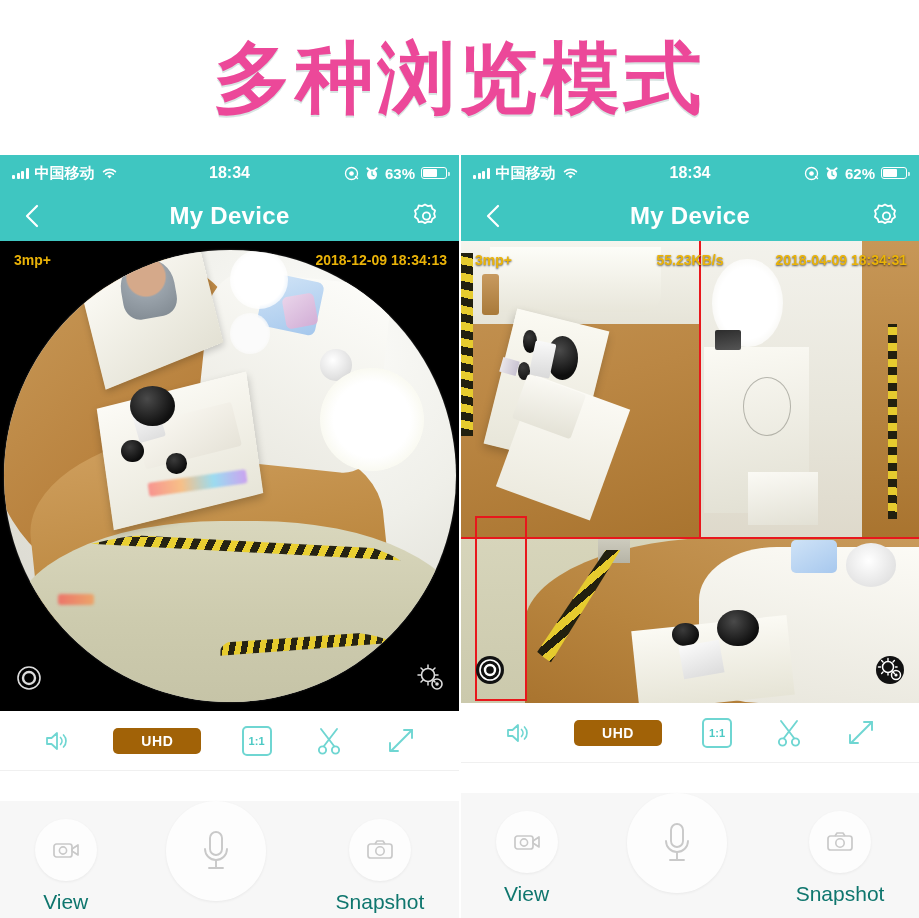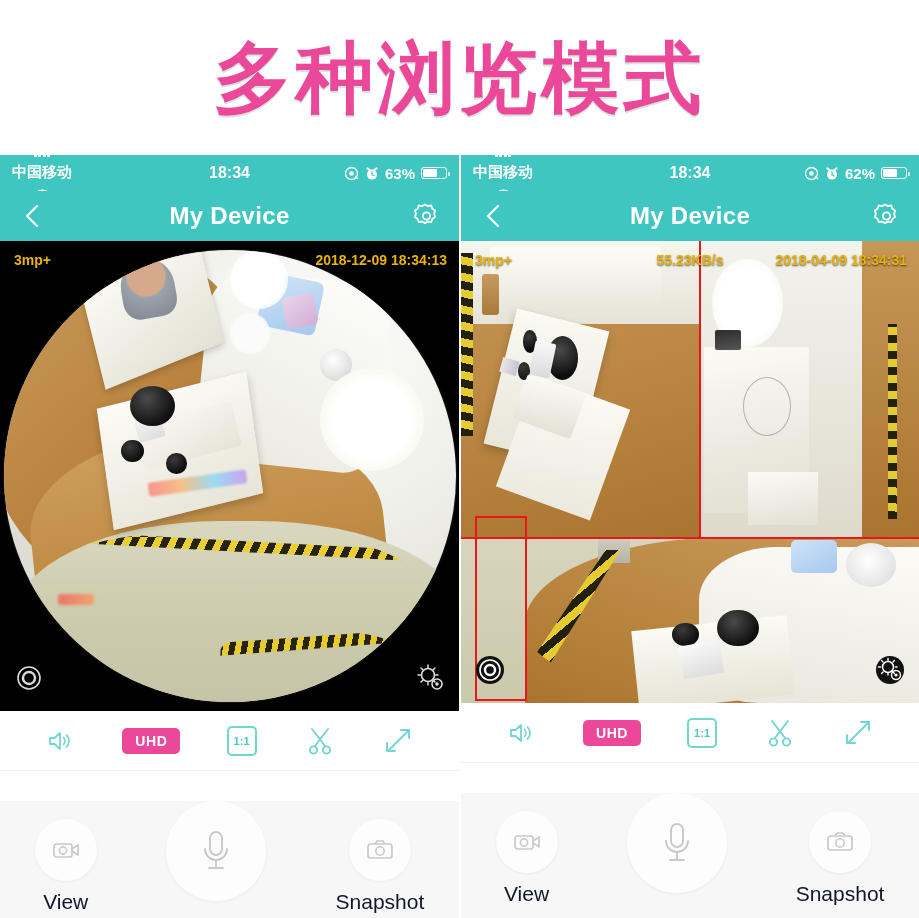--- a/index.html
+++ b/index.html
@@ -30,21 +30,21 @@
   .phone { position: absolute; top: 0; height: 763px; background: #ffffff; overflow: hidden; }
   .phone.left  { left: 0;   width: 459px; }
   .phone.right { left: 461px; width: 458px; }
 
   
   .statusbar {
     position: relative; height: 36px; background: #3fc6c1;
     display: flex; align-items: center; padding: 0 12px;
     color: #ffffff; font-size: 15px; font-weight: 700;
   }
-  .sb-left { display: flex; align-items: center; gap: 6px; flex-direction: column; }
+  .sb-left { display: flex; align-items: center; gap: 6px; }
   .sb-center { position: absolute; left: 0; right: 0; text-align: center;
                font-size: 16px; font-weight: 700; pointer-events: none; }
   .sb-right { margin-left: auto; display: flex; align-items: center; gap: 6px; position: relative; z-index: 2; }
   .carrier { font-family: "DejaVu Sans", sans-serif; font-size: 15px; font-weight: 700; }
   .bars { display: flex; align-items: flex-end; gap: 1.5px; height: 11px; }
   .bars i { display: block; width: 3px; background: #fff; border-radius: 1px; }
   .bars i:nth-child(1){ height: 4px; } .bars i:nth-child(2){ height: 6px; }
   .bars i:nth-child(3){ height: 8px; } .bars i:nth-child(4){ height: 11px; }
   .pct { font-size: 15px; font-weight: 700; }
   .battery { width: 26px; height: 12px; border: 1.6px solid #fff; border-radius: 3px; position: relative; padding: 1.4px; }
@@ -221,43 +221,43 @@
     background: linear-gradient(180deg,#cfcdc0,#b6b4a6); }
 
   
   .toolbar {
     height: 60px; background: #ffffff; display: flex; align-items: center;
     justify-content: space-around; padding: 0 22px; border-bottom: 1px solid #f0f0f0;
   }
   .tb-item { display: flex; align-items: center; justify-content: center; cursor: pointer;
              height: 34px; min-width: 34px; }
   .badge-uhd {
-    background: #ec4899; color: #ffffff; font-size: 14px; font-weight: 700;
-    border-radius: 5px; padding: 5px 13px; letter-spacing: .6px;
+    background: #a16207; color: #ffffff; font-size: 14px; font-weight: 700;
+    border-radius: 5px; padding: 5px 28px; letter-spacing: .6px;
   }
   .badge-11 {
     border: 2px solid #6fd6d2; color: #4cc9c4; font-size: 11px; font-weight: 700;
     border-radius: 5px; width: 30px; height: 30px; display: flex; align-items: center;
     justify-content: center;
   }
 
   
   .bottom { position: relative; background: #f7f7f7; height: 183px; }
   .phone.left .bottom  { height: 183px; }
   .gap-band { height: 30px; background: #ffffff; }
   .ctrl-row { position: relative; height: 153px; display: flex; align-items: flex-start;
               justify-content: space-around; padding-top: 18px; }
   .ctrl { display: flex; flex-direction: column; align-items: center; cursor: pointer; }
   .ctrl .circ {
     background: #fdfdfd; border-radius: 50%; display: flex; align-items: center; justify-content: center;
     box-shadow: 0 1px 3px rgba(0,0,0,.06);
   }
   .ctrl.small .circ { width: 62px; height: 62px; }
   .ctrl.big .circ { width: 100px; height: 100px; margin-top: -18px; }
-  .ctrl .lbl { margin-top: 9px; font-size: 21px; color: #0f172a; }
+  .ctrl .lbl { margin-top: 9px; font-size: 21px; color: #0f766e; }
   .ctrl.big .lbl { margin-top: 11px; }
 
   svg { display: block; }
 </style>
 </head>
 <body>
 
 <div class="page">
 
   <div class="title-band">

